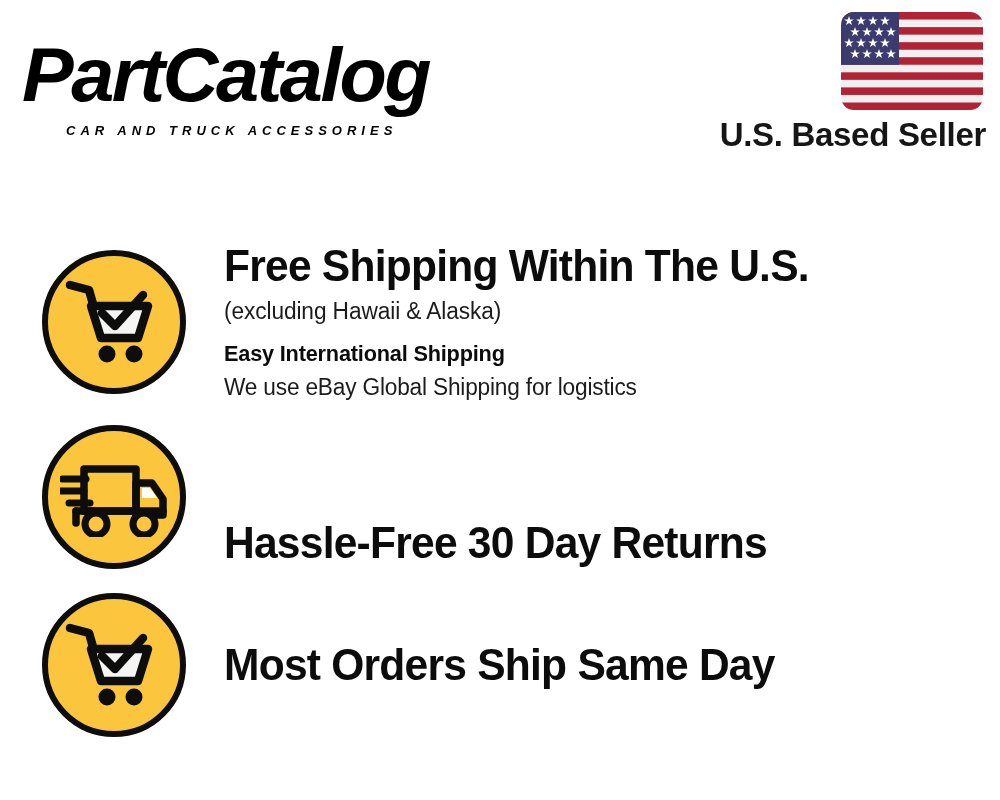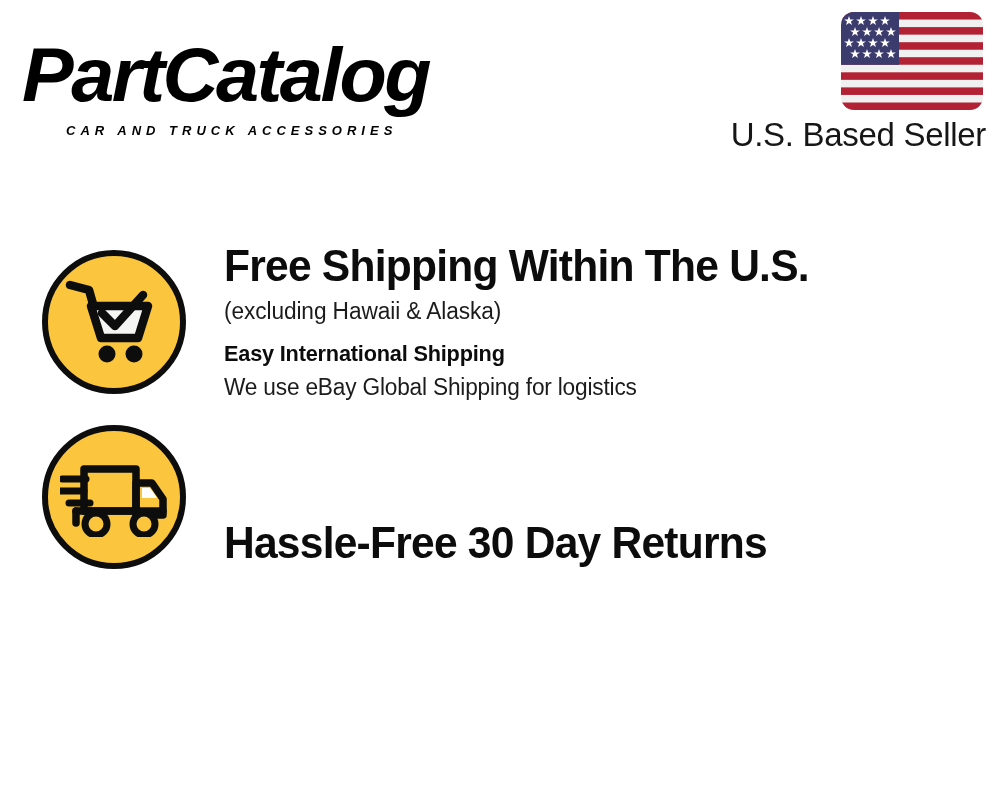--- a/index.html
+++ b/index.html
@@ -70,21 +70,21 @@
     width: 142px;
     height: 98px;
   }
   .flag-wrap svg { display: block; }
 
   .seller-text {
     position: absolute;
     right: 14px;
     top: 115px;
     font-family: "Liberation Sans", sans-serif;
-    font-weight: normal;
+    font-weight: bold;
     font-size: 33px;
     line-height: 40px;
     letter-spacing: -0.3px;
     color: #161616;
     white-space: nowrap;
     text-align: right;
   }
 
   
   .features {
@@ -268,14 +268,31 @@
           <circle cx="36" cy="67" r="11" fill="#FBC63E" stroke="#0d0d0d" stroke-width="7"></circle>
           <circle cx="84" cy="67" r="11" fill="#FBC63E" stroke="#0d0d0d" stroke-width="7"></circle>
         </svg>
       </span>
     </div>
     <div class="feature-text">
       <div class="headline">Hassle-Free 30 Day Returns</div>
     </div>
   </div>
 
+  <div class="feature-row row-2">
+    <div class="badge">
+      <span>
+        <svg width="104" height="96" viewBox="0 0 104 96" aria-hidden="true">
+          <path d="M8 11 L27 16 L35 44" fill="none" stroke="#0d0d0d" stroke-width="8.5" stroke-linecap="round" stroke-linejoin="round"></path>
+          <path d="M29 32 L86 32 L76 64 L39 64 Z" fill="#F5F5F3"></path>
+          <path d="M29 32 L86 32 L76 64 L39 64 Z" fill="none" stroke="#0d0d0d" stroke-width="8.5" stroke-linejoin="round" stroke-linecap="round"></path>
+          <path d="M40 39 L53 52 L81 21" fill="none" stroke="#0d0d0d" stroke-width="8.5" stroke-linecap="round" stroke-linejoin="round"></path>
+          <circle cx="45" cy="80" r="8.5" fill="#0d0d0d"></circle>
+          <circle cx="72" cy="80" r="8.5" fill="#0d0d0d"></circle>
+        </svg>
+      </span>
+    </div>
+    <div class="feature-text">
+      <div class="headline">Most Orders Ship Same Day</div>
+    </div>
+  </div>
 
 </div>
 
 </body></html>

